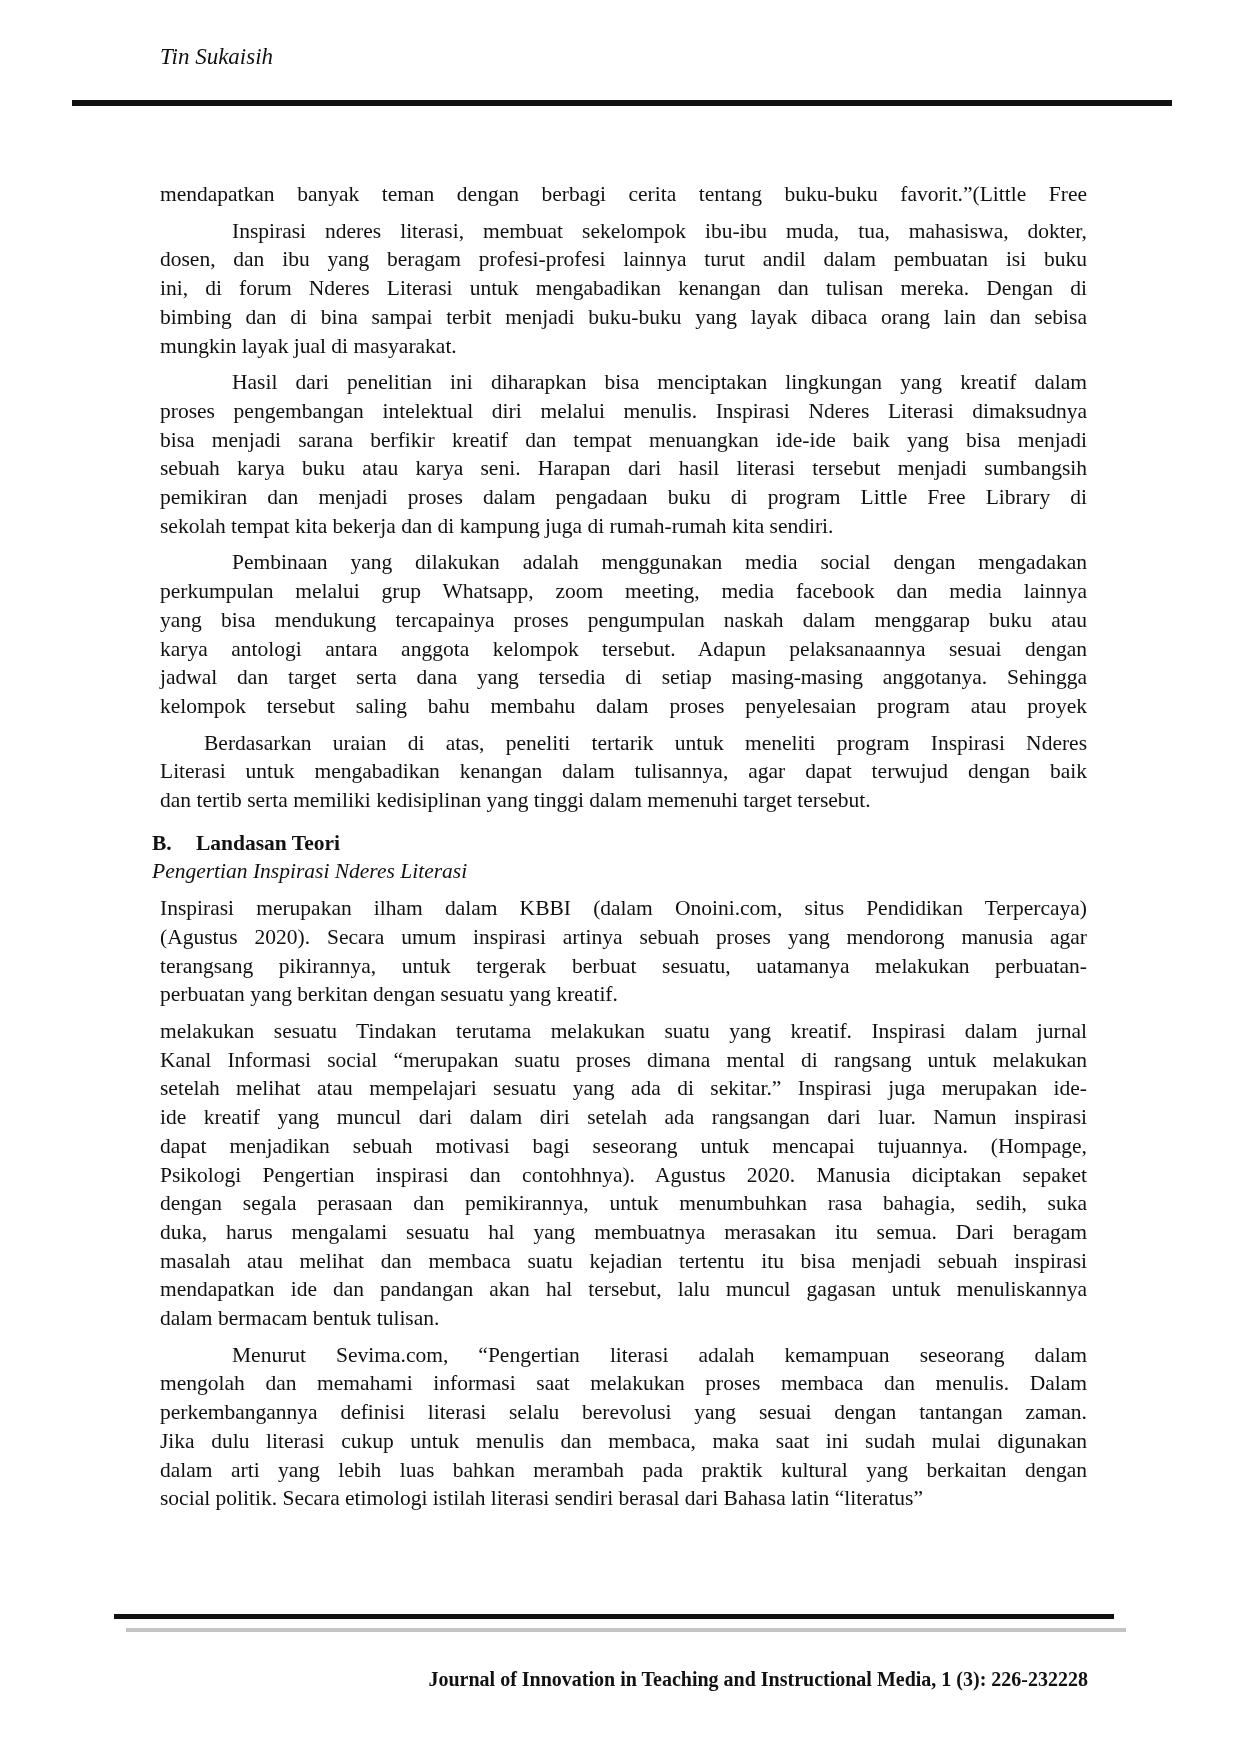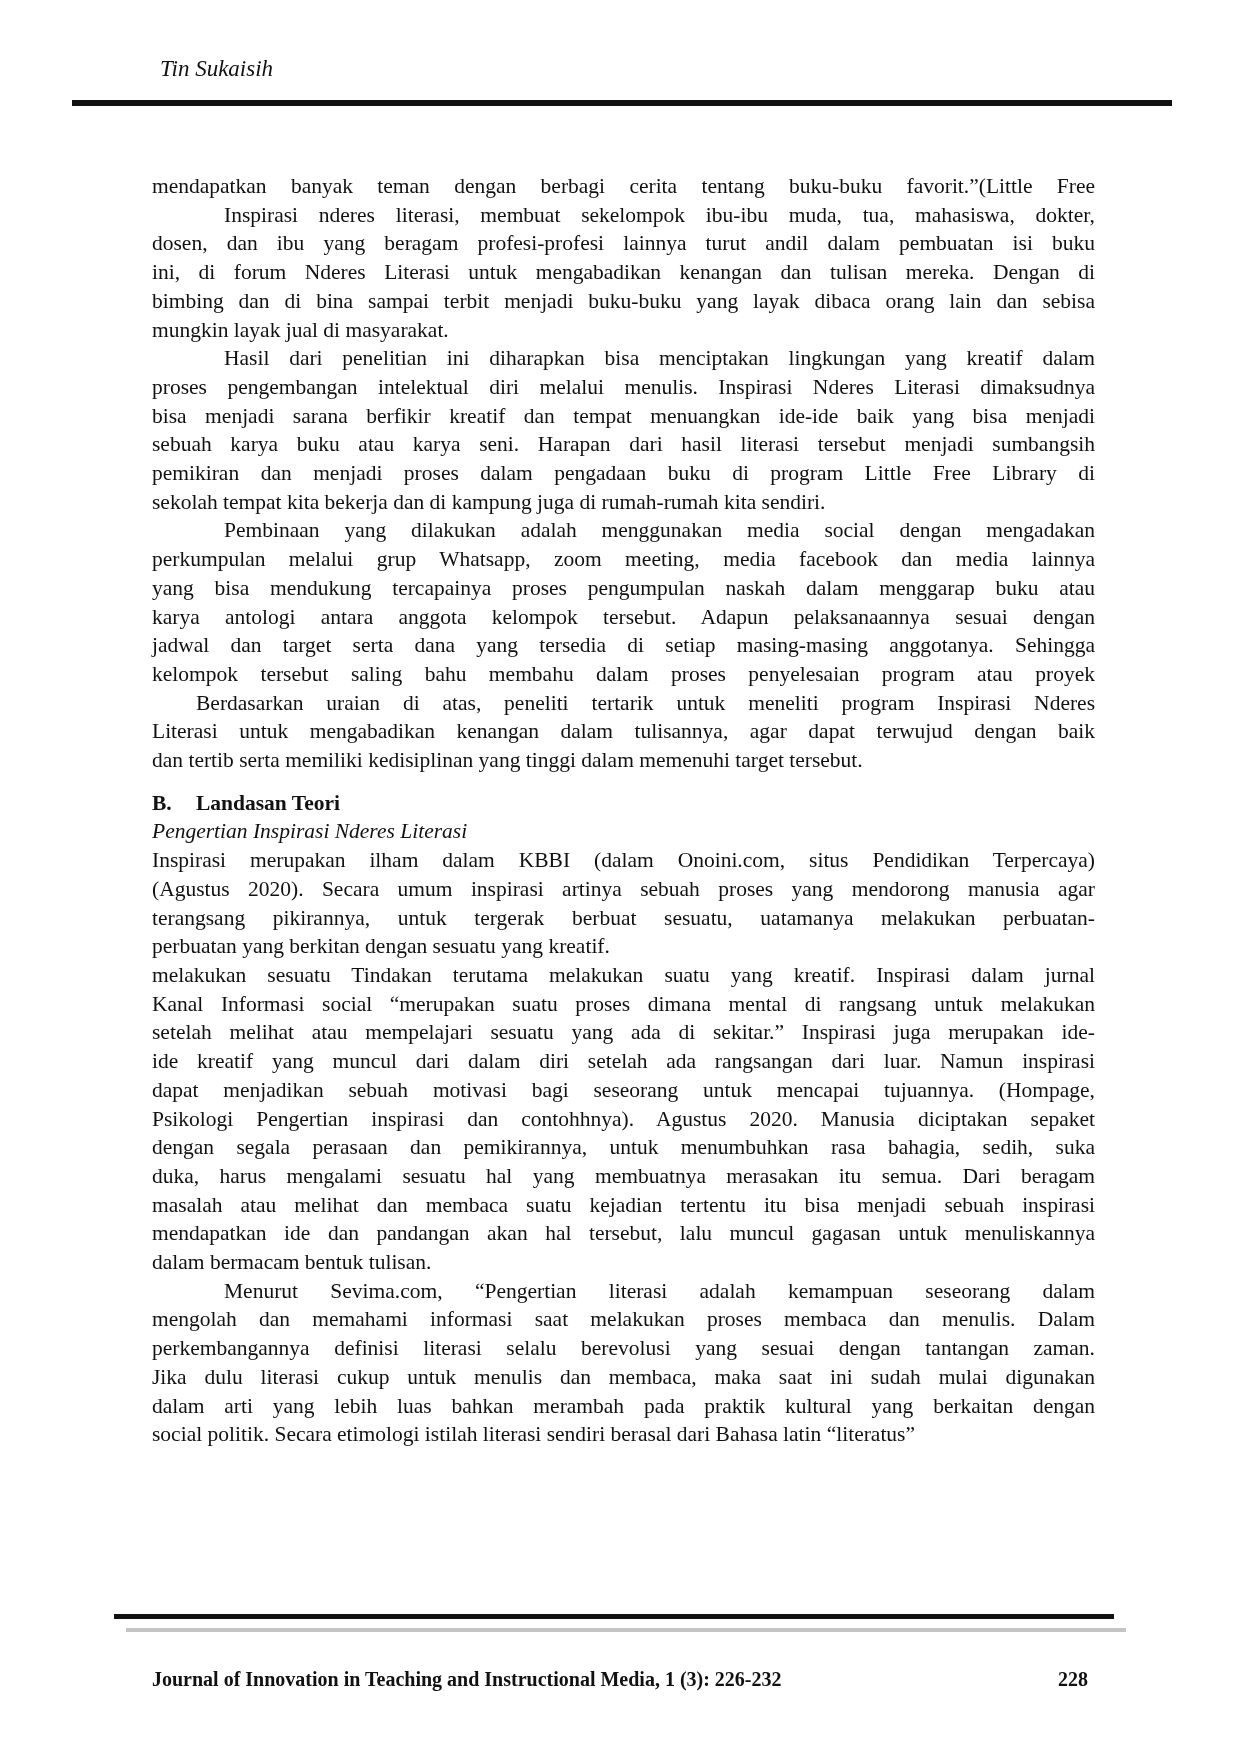--- a/index.html
+++ b/index.html
@@ -1,32 +1,32 @@
 <!DOCTYPE html>
 <html><head>
   <meta charset="utf-8">
   <style>
     html, body { margin: 0; padding: 0; background: #ffffff; }
     body { width: 1240px; height: 1754px; position: relative; overflow: hidden;
            font-family: "Liberation Serif", "DejaVu Serif", serif; color: #111; }
-    .running-head { position: absolute; left: 160px; top: 56px; font-size: 23px; font-style: italic; }
+    .running-head { position: absolute; left: 160px; top: 44px; font-size: 23px; font-style: italic; }
     .top-rule { position: absolute; left: 72px; top: 100px; width: 1100px; height: 6px; background: #111; }
     .content { position: absolute; left: 152px; top: 172px; width: 943px; font-size: 21.5px; line-height: 28.7px; }
-    .para { margin: 0; text-align: justify; text-align-last: left; }
+    .para { margin: 8px; text-align: justify; text-align-last: left; }
     .line { display: block; text-align: justify; text-align-last: justify; white-space: nowrap; }
     .line.last { text-align-last: left; }
     .indent { padding-left: 72px; }
     .indent-small { padding-left: 44px; }
     .section-heading { font-weight: bold; margin-top: 14px; display: flex; }
     .section-heading .num { width: 44px; }
     .subheading { font-style: italic; }
     .bottom-rule { position: absolute; left: 114px; top: 1614px; width: 1000px; height: 5px; background: #111; }
     .bottom-rule-2 { position: absolute; left: 126px; top: 1628px; width: 1000px; height: 4px; background: #c4c4c4; }
     .footer { position: absolute; left: 152px; top: 1668px; width: 940px; font-size: 20px; font-weight: bold;
-              display: flex; justify-content: space-between; }
+              display: flex; justify-content: flex-end; }
     .footer .page-number { padding-right: 4px; }
   </style>
 </head>
 <body>
 
 <div class="running-head">Tin Sukaisih</div>
 <div class="top-rule"></div>
 
 <div class="content">
   <div id="intro">

